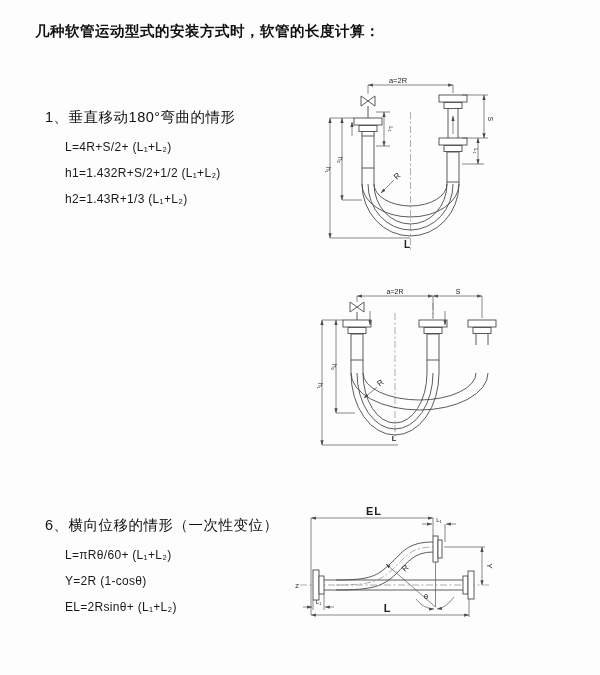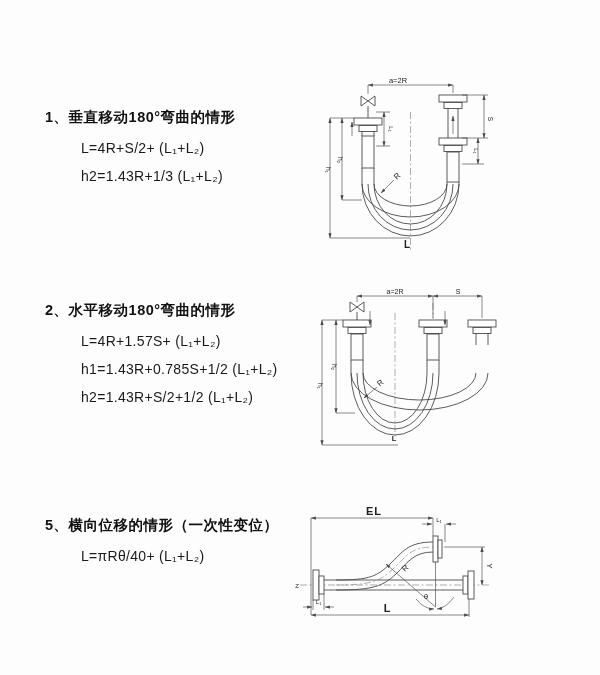--- a/index.html
+++ b/index.html
@@ -5,53 +5,51 @@
   html,body{margin:0;padding:0;background:#ffffff;}
   .page{
     position:relative;width:600px;height:675px;background:#fdfdfd;
     font-family:"Liberation Sans", sans-serif;color:#1c1c1c;overflow:hidden;
   }
   .title{
     position:absolute;left:35px;top:22px;font-size:14.5px;font-weight:bold;
     letter-spacing:.5px;color:#111;
   }
   .sec{position:absolute;left:45px;width:280px;}
-  .sec-heading{font-size:14.5px;font-weight:bold;color:#111;margin:0 0 13px 0;letter-spacing:.5px;}
-  .formula{font-size:14px;color:#1a1a1a;margin:0 0 12px 36px;letter-spacing:.3px;white-space:nowrap;}
+  .sec-heading{font-size:14.5px;font-weight:normal;color:#111;margin:0 0 13px 0;letter-spacing:.5px;}
+  .formula{font-size:12px;color:#1a1a1a;margin:0 0 12px 20px;letter-spacing:.3px;white-space:nowrap;}
   .dg{position:absolute;}
   svg{display:block;overflow:visible;}
   svg text{font-family:"Liberation Sans", sans-serif;fill:#222;}
   .st{stroke:#4a4a4a;fill:none;stroke-width:.9;}
   .stf{stroke:#4a4a4a;fill:#ffffff;stroke-width:.9;}
   .dim{stroke:#4a4a4a;fill:none;stroke-width:.65;}
   .cl{stroke:#7a7a7a;fill:none;stroke-width:.6;stroke-dasharray:7 2.5 2 2.5;}
   .hatch{stroke:#4a4a4a;stroke-width:.8;}
 </style>
 </head>
 <body>
 
 <div class="page">
 
+  <div class="title">几种软管运动型式的安装方式时，软管的长度计算：</div>
 
   <section class="sec" style="top:108px">
     <div class="sec-heading">1、垂直移动180°弯曲的情形</div>
     <div class="formula">L=4R+S/2+ (L₁+L₂)</div>
+    <div class="formula">h1=1.432R+S/2+1/2 (L₁+L₂)</div>
     <div class="formula">h2=1.43R+1/3 (L₁+L₂)</div>
   </section>
 
-  <section class="sec" style="top:301px">
-    <div class="sec-heading">2、水平移动180°弯曲的情形</div>
-    <div class="formula">L=4R+1.57S+ (L₁+L₂)</div>
-    <div class="formula">h1=1.43R+0.785S+1/2 (L₁+L₂)</div>
-    <div class="formula">h2=1.43R+S/2+1/2 (L₁+L₂)</div>
-  </section>
 
   <section class="sec" style="top:516px">
-    <div class="sec-heading">5、横向位移的情形（一次性变位）</div>
-    <div class="formula">L=πRθ/40+ (L₁+L₂)</div>
+    <div class="sec-heading">6、横向位移的情形（一次性变位）</div>
+    <div class="formula">L=πRθ/60+ (L₁+L₂)</div>
+    <div class="formula">Y=2R (1-cosθ)</div>
+    <div class="formula">EL=2Rsinθ+ (L₁+L₂)</div>
   </section>
 
   <div class="dg" style="left:310px;top:72px">
     <svg width="285" height="195" viewBox="0 0 285 195">
       <defs>
         <marker id="a1" markerWidth="8" markerHeight="6" refX="7.5" refY="2.5" orient="auto-start-reverse">
           <path d="M0,0 L8,2.5 L0,5 Z" fill="#4a4a4a"></path>
         </marker>
         <pattern id="hp1" width="4" height="4" patternUnits="userSpaceOnUse">
           <line x1="0" y1="0" x2="4" y2="4" class="hatch"></line>

